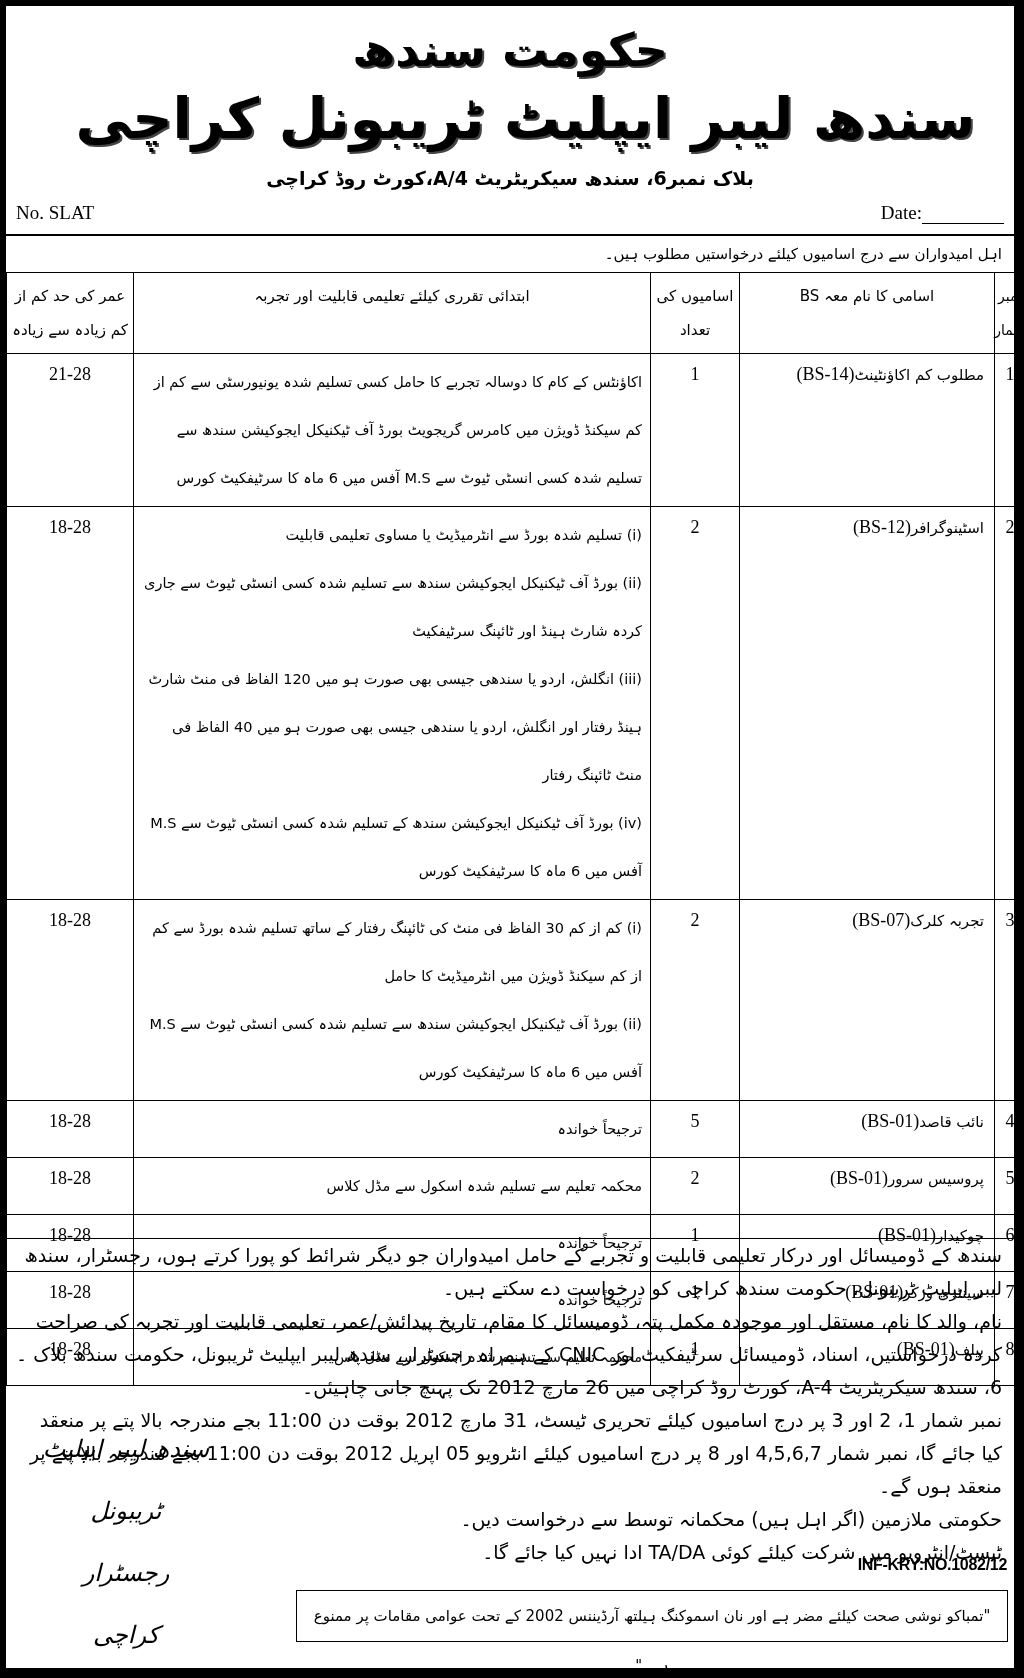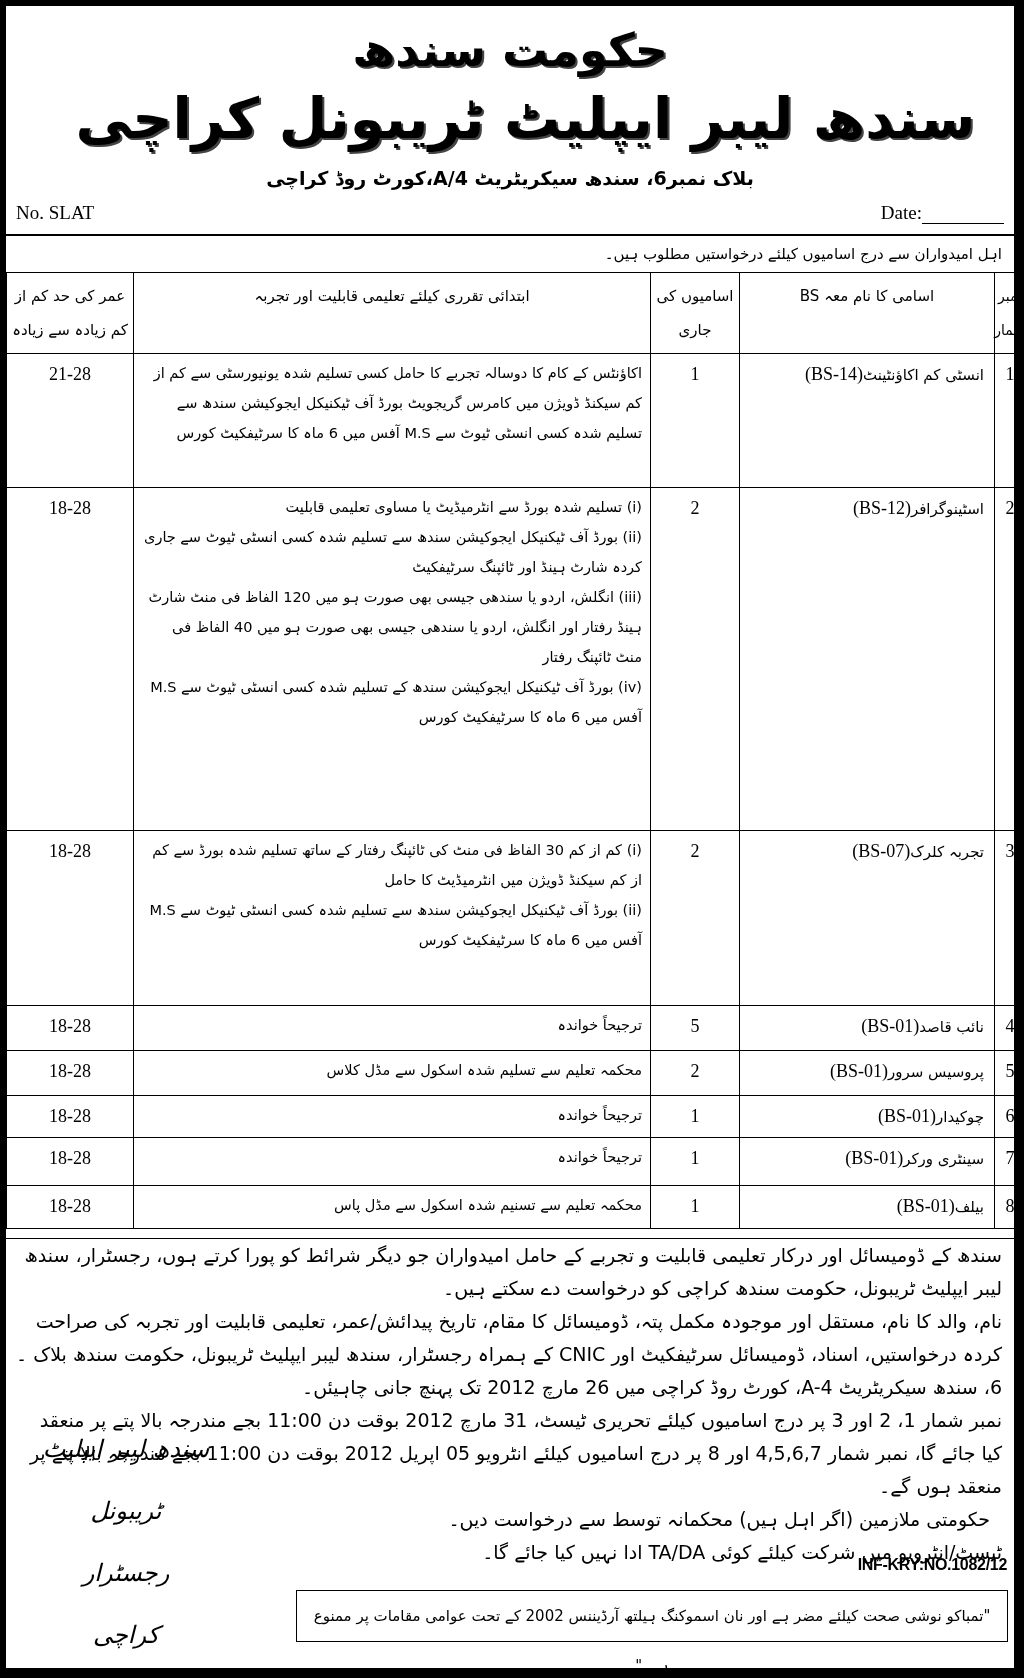--- a/index.html
+++ b/index.html
@@ -11,21 +11,21 @@
   .address { position: absolute; left: 0; right: 0; top: 152px; text-align: center; font-weight: bold; font-size: 19px; line-height: 40px; }
   .ref-no { position: absolute; left: 10px; top: 196px; font-family: "Liberation Serif", serif; font-size: 19px; }
   .date { position: absolute; right: 10px; top: 196px; font-family: "Liberation Serif", serif; font-size: 19px; }
   .date-line { display: inline-block; width: 82px; border-bottom: 1.5px solid #000; height: 20px; vertical-align: bottom; }
   .hr-top { position: absolute; left: 0; right: 0; top: 228px; border-top: 2px solid #000; }
   .intro { position: absolute; right: 12px; top: 234px; font-size: 15px; line-height: 28px; }
   table.posts { position: absolute; left: 0; top: 266px; width: 1008px; border-collapse: collapse; table-layout: fixed; }
   table.posts td, table.posts th { border: 1.5px solid #000; vertical-align: top; font-weight: normal; }
   table.posts th { font-size: 15px; line-height: 34px; padding: 6px 4px; text-align: center; }
   .c-age { width: 118px; text-align: center; font-family: "Liberation Serif", serif; font-size: 18px; padding-top: 10px; }
-  .c-qual { width: 508px; font-size: 14.5px; line-height: 30px; padding: 4px 8px; text-align: right; }
+  .c-qual { width: 508px; font-size: 14.5px; line-height: 48px; padding: 4px 8px; text-align: right; }
   .c-count { width: 80px; text-align: center; font-family: "Liberation Serif", serif; font-size: 18px; padding-top: 10px; }
   .c-name { width: 246px; font-size: 15px; padding: 10px 10px 0 6px; text-align: right; }
   .c-sno { width: 30px; text-align: center; font-family: "Liberation Serif", serif; font-size: 18px; padding-top: 10px; }
   .name-bs { font-family: "Liberation Serif", serif; font-size: 18px; }
   .q-item { display: block; }
   .notes { position: absolute; left: 0; top: 1232px; width: 1008px; border-top: 1.5px solid #000; }
   .note { font-size: 19px; line-height: 33px; padding: 0 12px 0 8px; text-align: right; }
   .signature { position: absolute; left: 20px; top: 1412px; width: 200px; text-align: center; font-size: 24px; line-height: 62px; font-style: italic; }
   .inf { position: absolute; right: 7px; top: 1550px; font-family: "Liberation Sans", sans-serif; font-weight: bold; font-size: 16px; letter-spacing: -0.3px; }
   .smoking-box { position: absolute; left: 290px; top: 1584px; width: 710px; height: 50px; border: 1.5px solid #000; text-align: center; font-size: 15px; line-height: 50px; }
@@ -45,33 +45,33 @@
   </div>
   <div class="hr-top"></div>
 
   <div class="intro rtl">اہل امیدواران سے درج اسامیوں کیلئے درخواستیں مطلوب ہیں۔</div>
 
   <table class="posts">
     <thead>
       <tr>
         <th class="c-age rtl" style="font-family:'DejaVu Sans',sans-serif;font-size:15px;">عمر کی حد کم از کم زیادہ سے زیادہ</th>
         <th class="c-qual rtl" style="text-align:center;vertical-align:top;">ابتدائی تقرری کیلئے تعلیمی قابلیت اور تجربہ</th>
-        <th class="c-count rtl" style="font-family:'DejaVu Sans',sans-serif;font-size:15px;padding-top:6px;">اسامیوں کی جاری</th>
+        <th class="c-count rtl" style="font-family:'DejaVu Sans',sans-serif;font-size:15px;padding-top:6px;">اسامیوں کی تعداد</th>
         <th class="c-name rtl" style="text-align:center;padding-top:6px;">اسامی کا نام معہ BS</th>
         <th class="c-sno rtl" style="font-family:'DejaVu Sans',sans-serif;font-size:14px;padding:6px 0;">نمبر شمار</th>
       </tr>
     </thead>
     <tbody id="rows">
         <tr style="height: 134px;">
           <td class="c-age">21-28</td>
           <td class="c-qual rtl">
             <span class="q-item">اکاؤنٹس کے کام کا دوسالہ تجربے کا حامل کسی تسلیم شدہ یونیورسٹی سے کم از کم سیکنڈ ڈویژن میں کامرس گریجویٹ بورڈ آف ٹیکنیکل ایجوکیشن سندھ سے تسلیم شدہ کسی انسٹی ٹیوٹ سے M.S آفس میں 6 ماہ کا سرٹیفکیٹ کورس</span>
           </td>
           <td class="c-count">1</td>
-          <td class="c-name rtl"><span>انسٹی کم اکاؤنٹینٹ</span><span class="name-bs">(BS-14)</span></td>
+          <td class="c-name rtl"><span>مطلوب کم اکاؤنٹینٹ</span><span class="name-bs">(BS-14)</span></td>
           <td class="c-sno">1</td>
         </tr>
         <tr style="height: 343px;">
           <td class="c-age">18-28</td>
           <td class="c-qual rtl">
             <span class="q-item">(i) تسلیم شدہ بورڈ سے انٹرمیڈیٹ یا مساوی تعلیمی قابلیت</span>
             <span class="q-item">(ii) بورڈ آف ٹیکنیکل ایجوکیشن سندھ سے تسلیم شدہ کسی انسٹی ٹیوٹ سے جاری کردہ شارٹ ہینڈ اور ٹائپنگ سرٹیفکیٹ</span>
             <span class="q-item">(iii) انگلش، اردو یا سندھی جیسی بھی صورت ہو میں 120 الفاظ فی منٹ شارٹ ہینڈ رفتار اور انگلش، اردو یا سندھی جیسی بھی صورت ہو میں 40 الفاظ فی منٹ ٹائپنگ رفتار</span>
             <span class="q-item">(iv) بورڈ آف ٹیکنیکل ایجوکیشن سندھ کے تسلیم شدہ کسی انسٹی ٹیوٹ سے M.S آفس میں 6 ماہ کا سرٹیفکیٹ کورس</span>
           </td>
@@ -134,21 +134,21 @@
           <td class="c-name rtl"><span>بیلف</span><span class="name-bs">(BS-01)</span></td>
           <td class="c-sno">8</td>
         </tr>
       </tbody>
   </table>
 
   <div class="notes rtl" id="notes">
       <div class="note">سندھ کے ڈومیسائل اور درکار تعلیمی قابلیت و تجربے کے حامل امیدواران جو دیگر شرائط کو پورا کرتے ہوں، رجسٹرار، سندھ لیبر ایپلیٹ ٹریبونل، حکومت سندھ کراچی کو درخواست دے سکتے ہیں۔</div>
       <div class="note">نام، والد کا نام، مستقل اور موجودہ مکمل پتہ، ڈومیسائل کا مقام، تاریخ پیدائش/عمر، تعلیمی قابلیت اور تجربہ کی صراحت کردہ درخواستیں، اسناد، ڈومیسائل سرٹیفکیٹ اور CNIC کے ہمراہ رجسٹرار، سندھ لیبر ایپلیٹ ٹریبونل، حکومت سندھ بلاک ۔6، سندھ سیکریٹریٹ A-4، کورٹ روڈ کراچی میں 26 مارچ 2012 تک پہنچ جانی چاہیئں۔</div>
       <div class="note">نمبر شمار 1، 2 اور 3 پر درج اسامیوں کیلئے تحریری ٹیسٹ، 31 مارچ 2012 بوقت دن 11:00 بجے مندرجہ بالا پتے پر منعقد کیا جائے گا، نمبر شمار 4,5,6,7 اور 8 پر درج اسامیوں کیلئے انٹرویو 05 اپریل 2012 بوقت دن 11:00 بجے مندرجہ بالا پتے پر منعقد ہوں گے۔</div>
-      <div class="note" style="padding-right: 24px; margin-left: 330px;">حکومتی ملازمین (اگر اہل ہیں) محکمانہ توسط سے درخواست دیں۔</div>
+      <div class="note" style="padding-right: 12px; margin-left: 330px;">حکومتی ملازمین (اگر اہل ہیں) محکمانہ توسط سے درخواست دیں۔</div>
       <div class="note" style="padding-right: 12px; margin-left: 330px;">ٹیسٹ/انٹرویو میں شرکت کیلئے کوئی TA/DA ادا نہیں کیا جائے گا۔</div>
     </div>
 
   <div class="signature rtl">
     <div>سندھ لیبر ایپلیٹ ٹریبونل</div>
     <div>رجسٹرار</div>
     <div>کراچی</div>
   </div>
 
   <div class="inf">INF-KRY:NO.1082/12</div>

